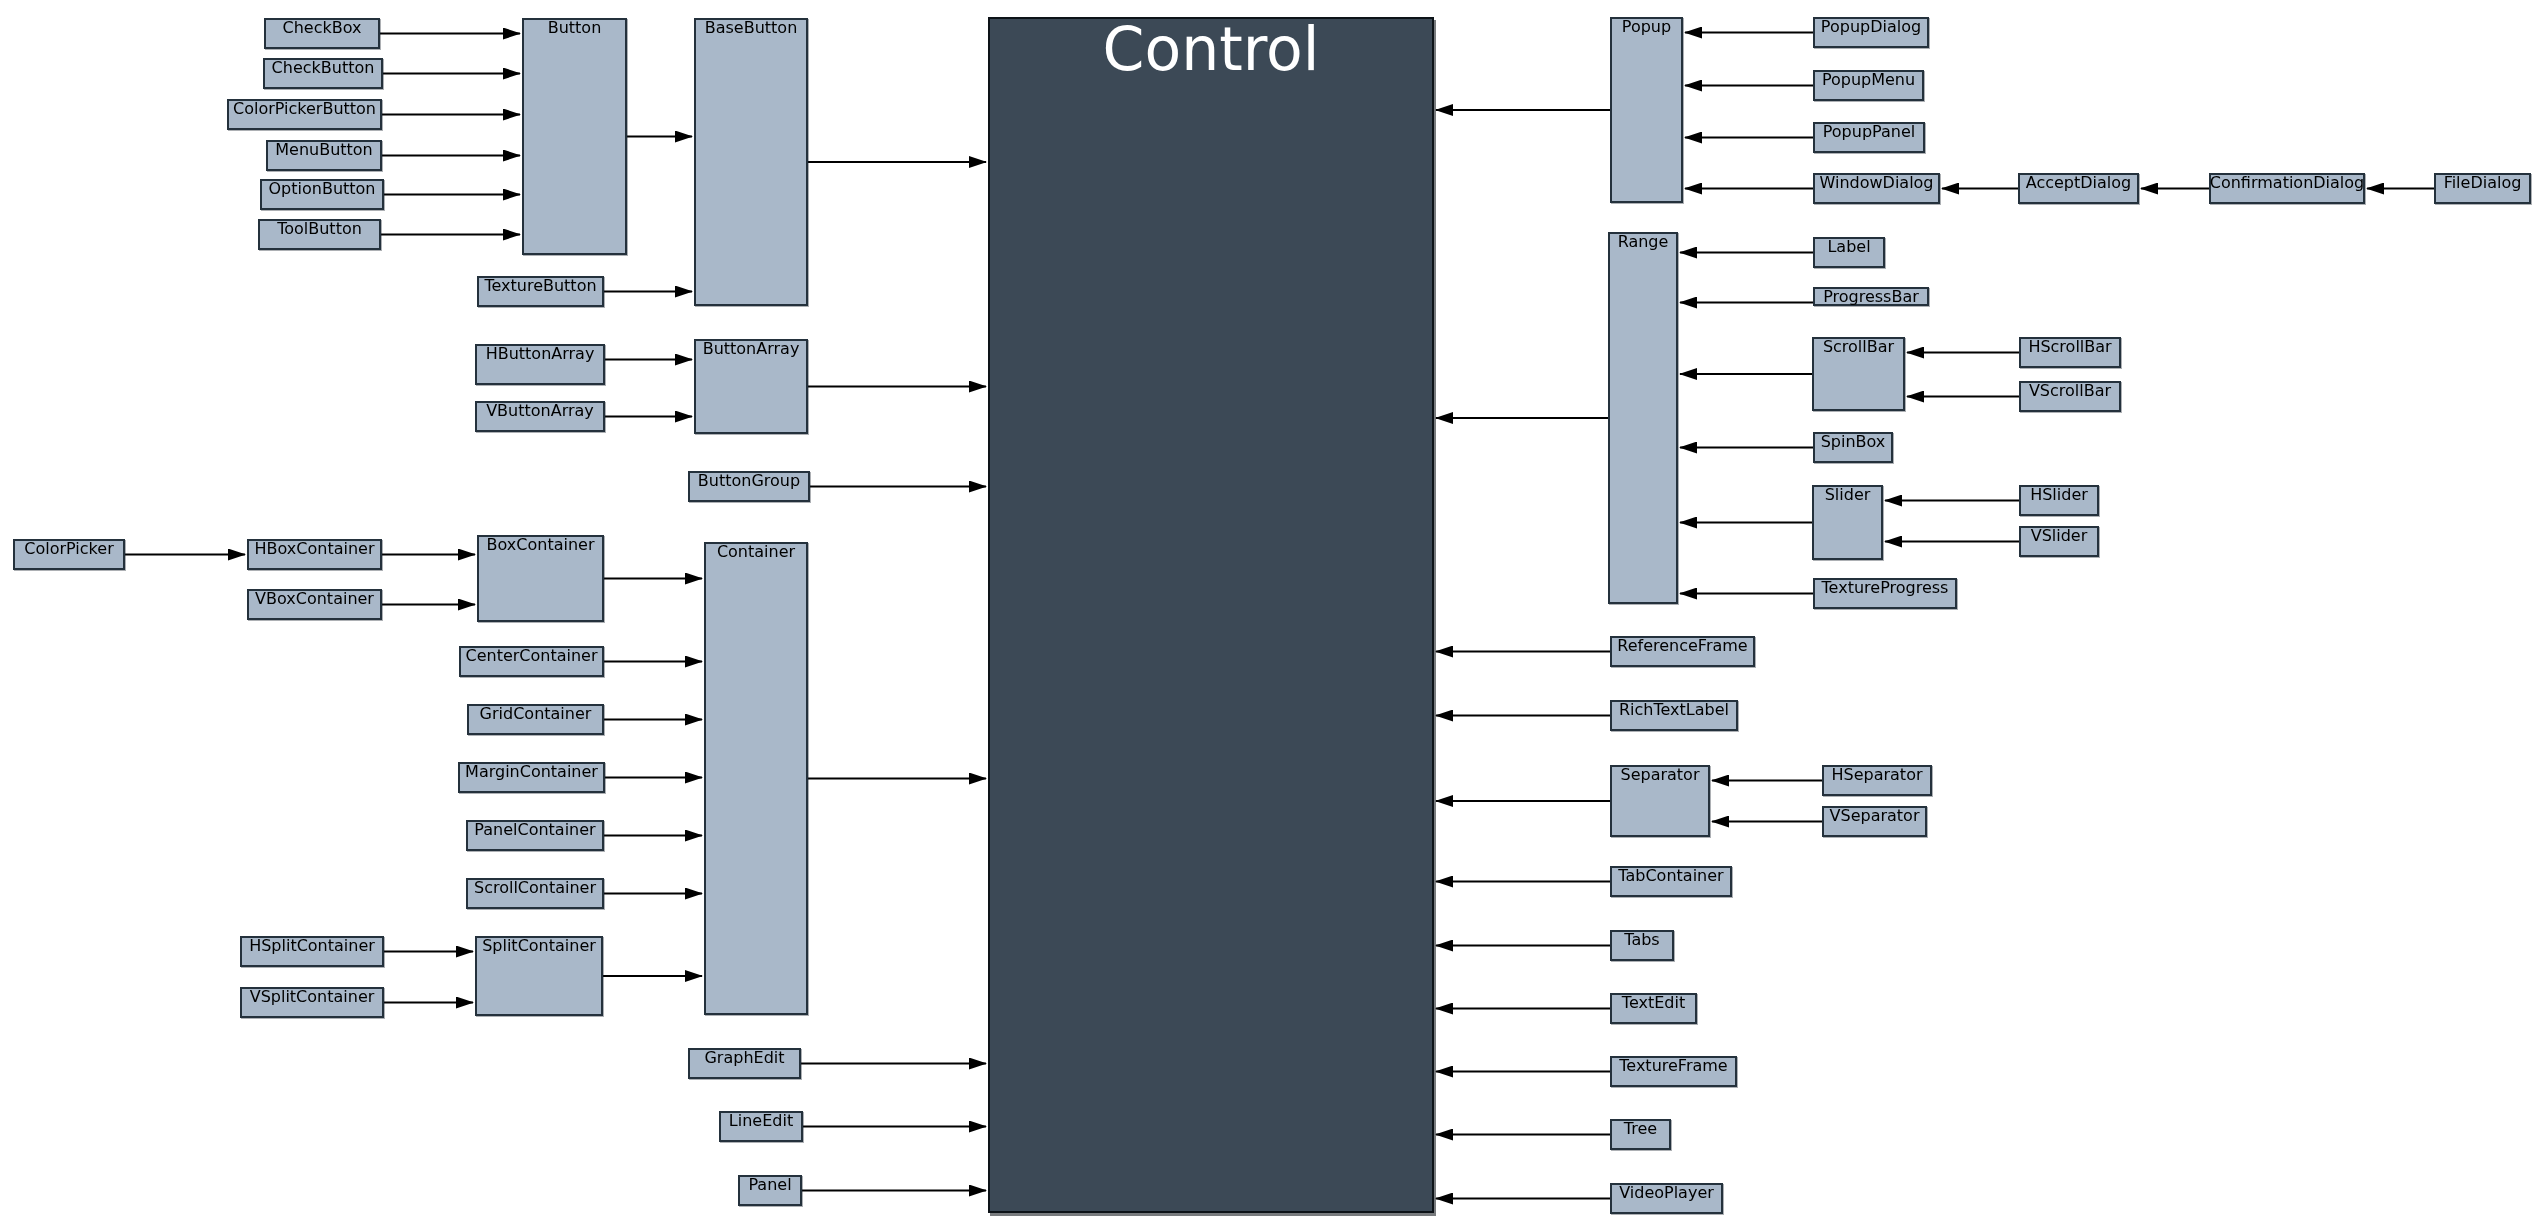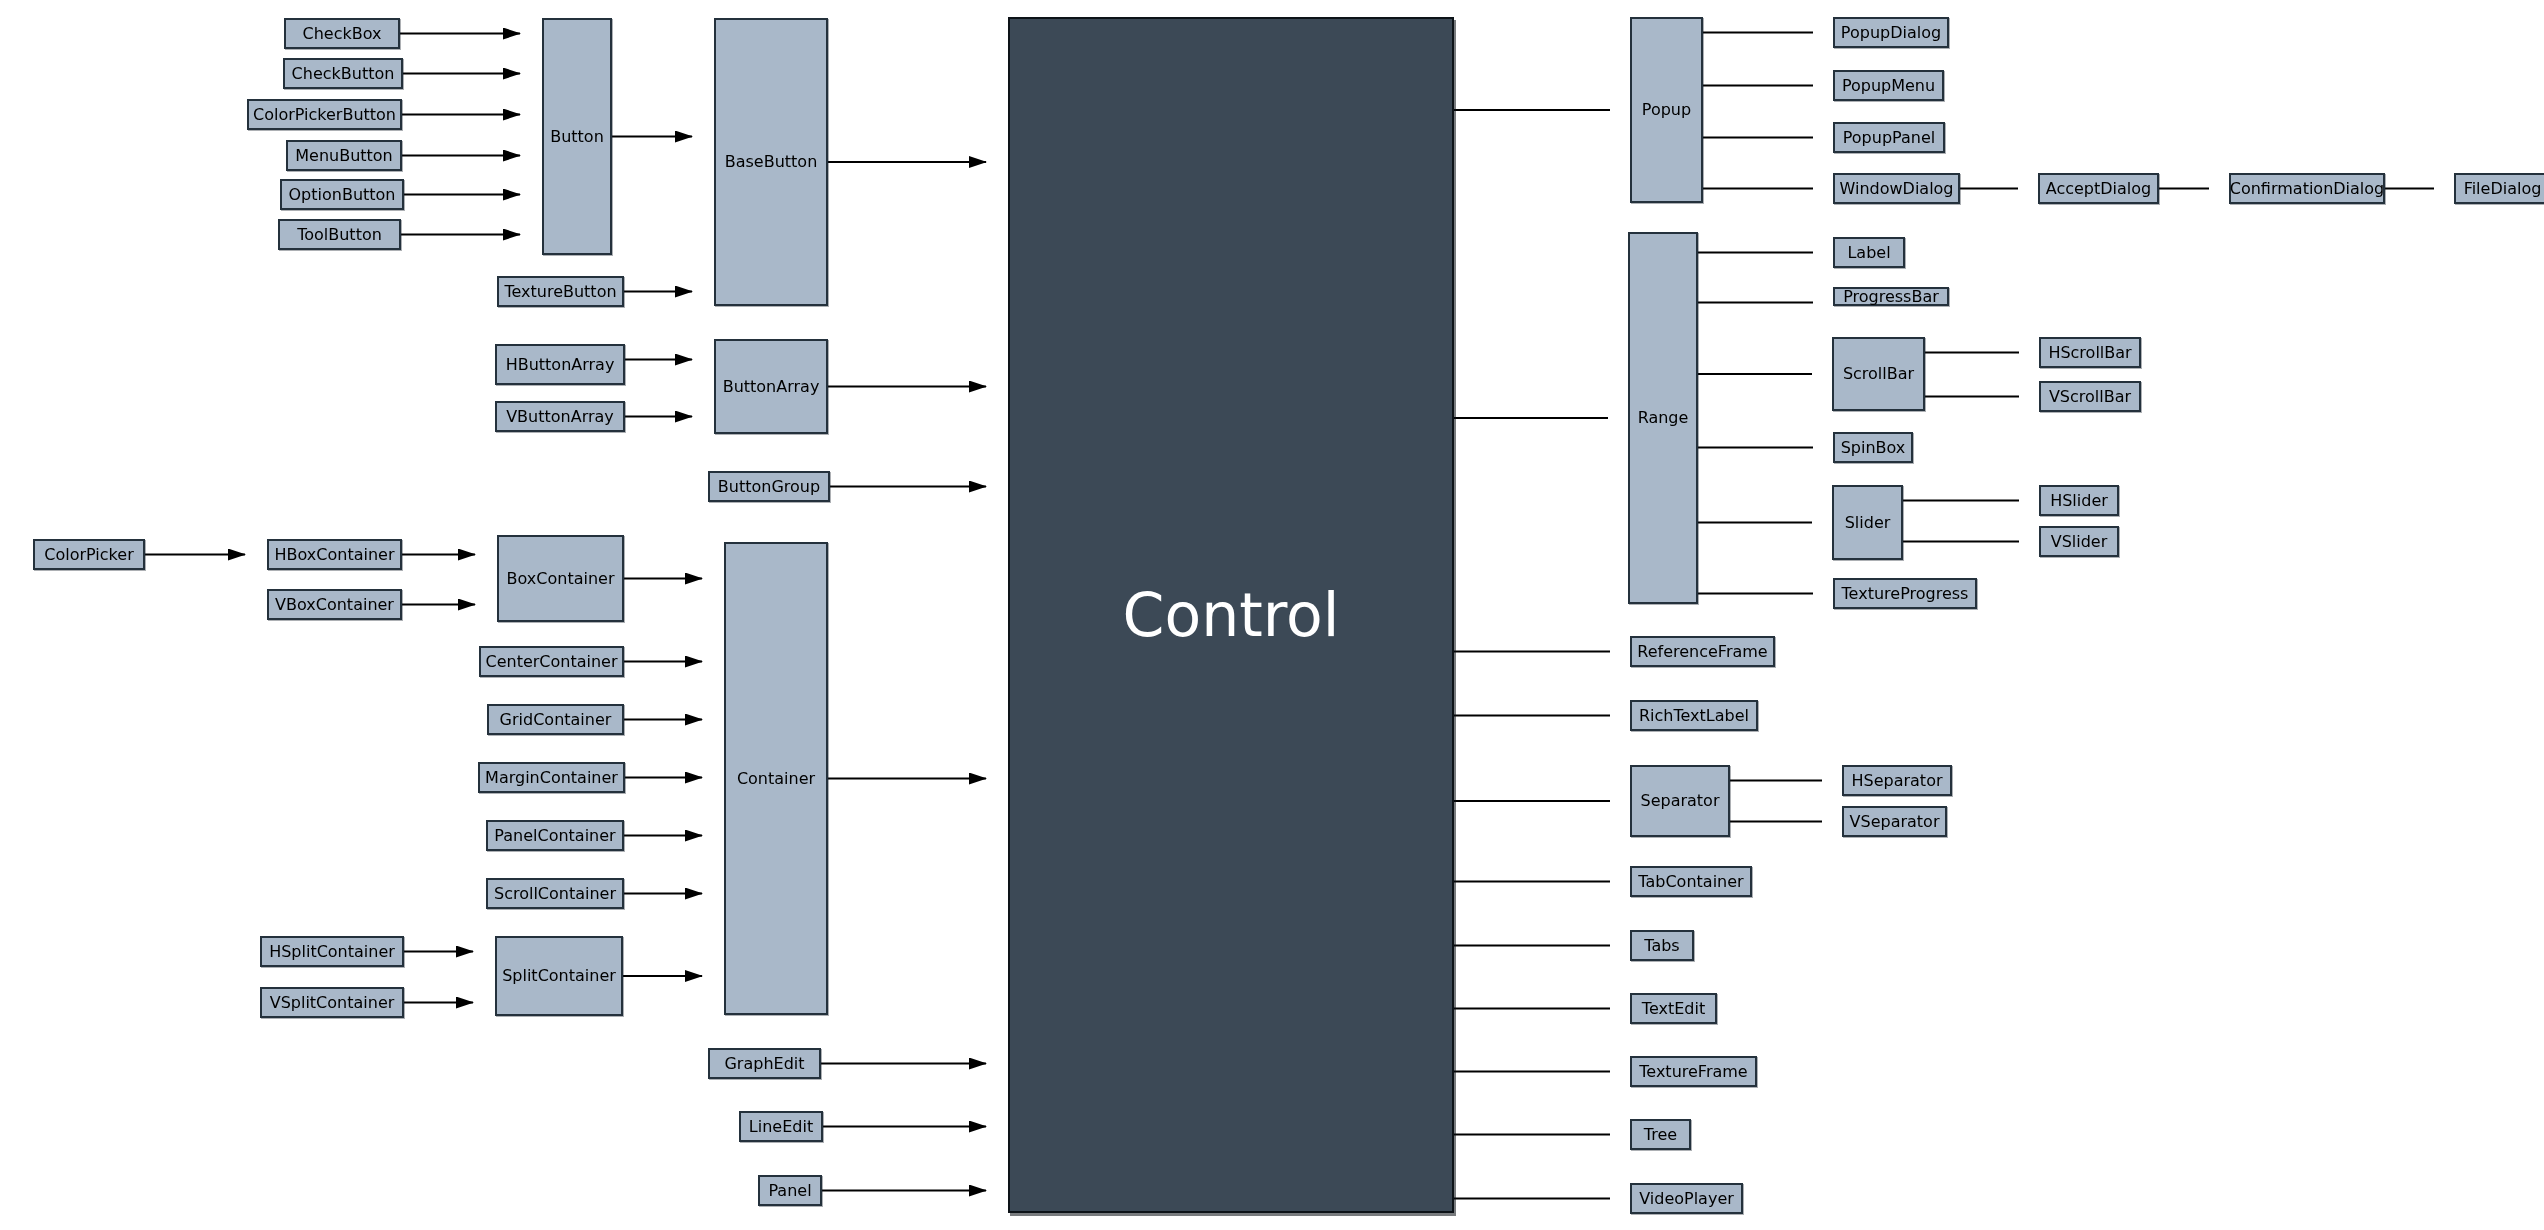--- a/index.html
+++ b/index.html
@@ -25,28 +25,27 @@
   .edges-layer line {
     stroke: var(--edge, #000000);
     stroke-width: 1.8;
   }
   .node {
     position: absolute;
     box-sizing: border-box;
     background: var(--node-fill, #a9b8c9);
     border: 2px solid var(--node-border, #24313c);
     display: flex;
-    align-items: center;
+    align-items: flex-start;
     justify-content: center;
     color: var(--node-text, #000000);
     font-size: 16px;
     line-height: 1;
     white-space: nowrap;
     box-shadow: 1px 1px 0 rgba(20,30,40,0.35);
-    margin-left: 20px;
   }
   .node.dark {
     background: var(--root-fill, #3c4956);
     border-color: #0d1318;
     color: var(--root-text, #ffffff);
     font-size: 60px;
     box-shadow: 2px 3px 0 rgba(10,15,20,0.55);
   }
 </style>
 </head>
@@ -133,21 +132,21 @@
       </div>
       <div class="node" style="left: 266px; top: 140px; width: 116px; height: 31px;">
         <span>MenuButton</span>
       </div>
       <div class="node" style="left: 260px; top: 179px; width: 124px; height: 31px;">
         <span>OptionButton</span>
       </div>
       <div class="node" style="left: 258px; top: 219px; width: 123px; height: 31px;">
         <span>ToolButton</span>
       </div>
-      <div class="node" style="left: 522px; top: 18px; width: 70px; height: 237px;">
+      <div class="node" style="left: 522px; top: 18px; width: 105px; height: 237px;">
         <span>Button</span>
       </div>
       <div class="node" style="left: 694px; top: 18px; width: 114px; height: 288px;">
         <span>BaseButton</span>
       </div>
       <div class="node" style="left: 477px; top: 276px; width: 127px; height: 31px;">
         <span>TextureButton</span>
       </div>
       <div class="node" style="left: 475px; top: 344px; width: 130px; height: 41px;">
         <span>HButtonArray</span>

